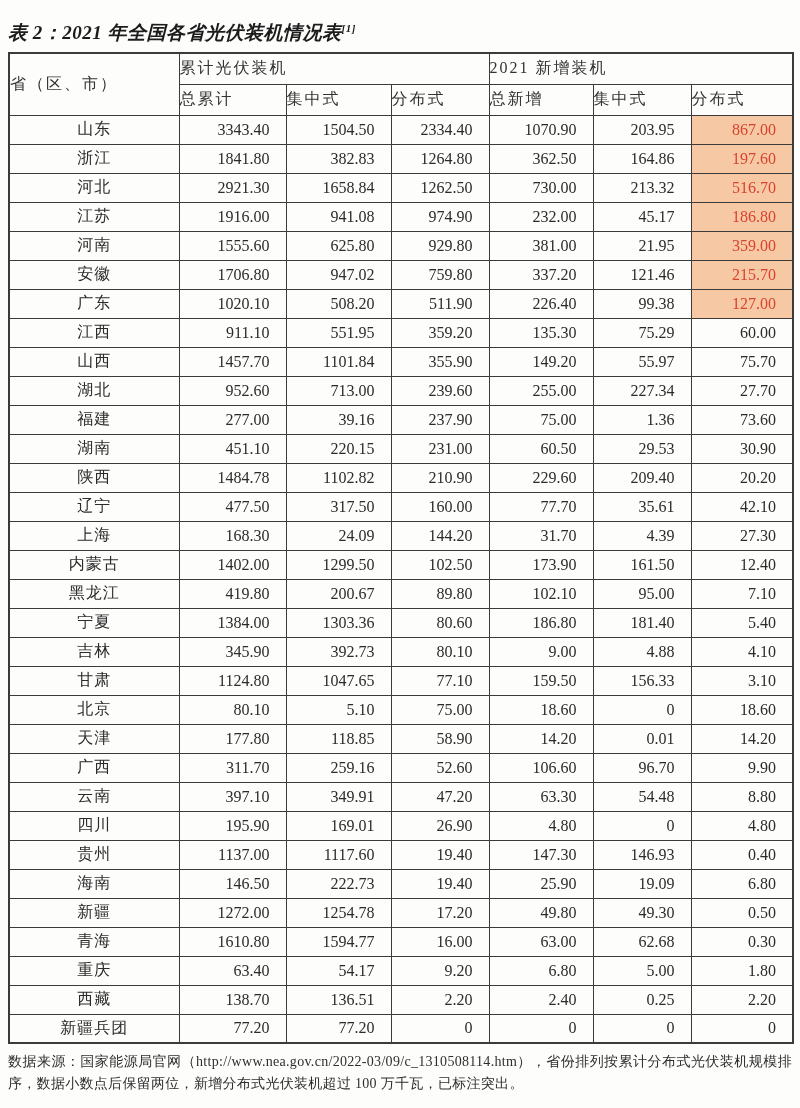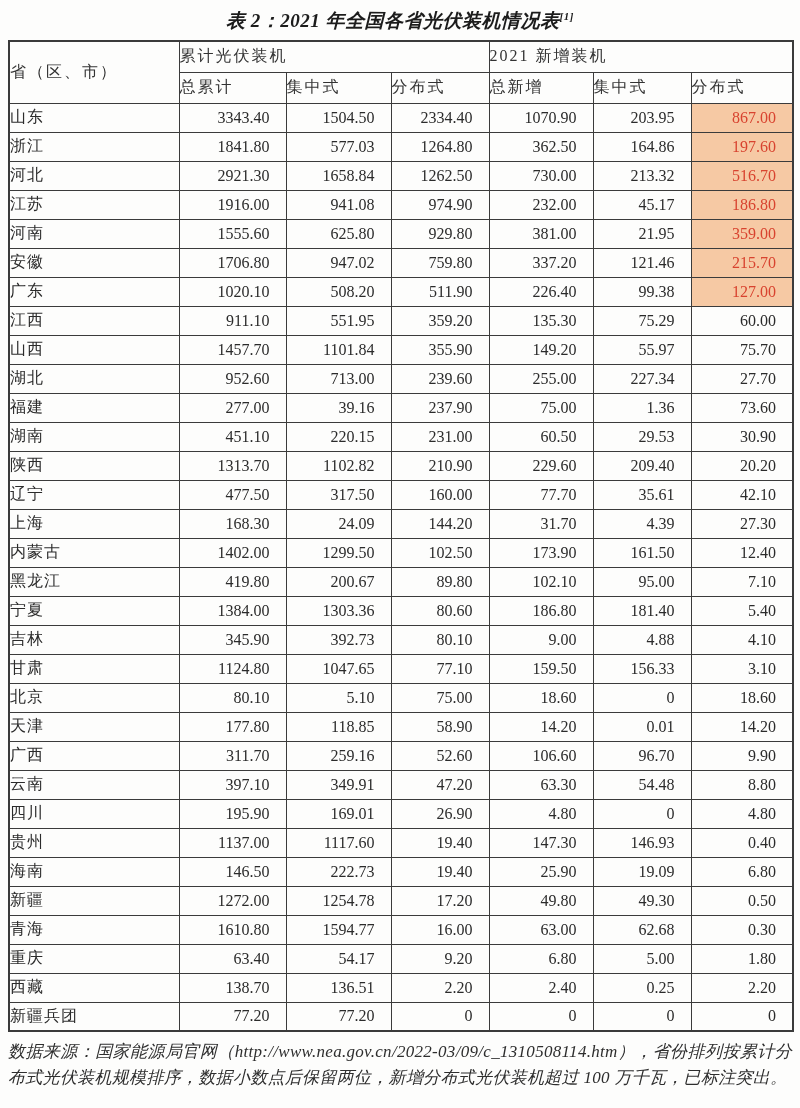--- a/index.html
+++ b/index.html
@@ -6,26 +6,26 @@
   html, body {
     width: 800px; height: 1108px;
     background: #fdfdfc;
     font-family: "Liberation Serif", "DejaVu Serif", serif;
     color: #2b2b2b;
     overflow: hidden;
   }
   .page { padding: 4px 8px 0 8px; }
 
   .title {
-    text-align: center;
+    text-align: left;
     font-size: 19px;
     font-weight: bold;
     font-style: italic;
     color: #1c1c1c;
-    margin: 4px 0 6px 0;
+    margin: 16px 0 6px 0;
     letter-spacing: 0.5px;
   }
   .title sup {
     font-size: 11px;
     font-weight: bold;
   }
 
   table.pv-table {
     width: 784px;
     border-collapse: collapse;
@@ -39,31 +39,30 @@
     overflow: hidden;
     white-space: nowrap;
   }
   .pv-table thead th {
     height: 31px;
     text-align: left;
     letter-spacing: 2px;
     color: #333;
   }
   .pv-table tbody td { height: 29px; }
-  td.province { letter-spacing: 1px; }
+  td.province { text-align: center; letter-spacing: 1px; }
   td.num { text-align: right; padding-right: 16px; font-family: "Liberation Serif", "DejaVu Serif", serif; }
   td.hl {
     background: var(--hl-bg, #f6c9a4);
     color: var(--hl-text, #d8432f);
   }
 
   .footnote {
     margin-top: 7px;
-    font-style: italic;
-    font-size: 17px;
+    font-size: 14px;
     line-height: 1.55;
     color: #2e2e2e;
     text-align: justify;
     letter-spacing: 0.3px;
   }
 </style>
 </head>
 <body>
 
 <div class="page">
@@ -103,21 +102,21 @@
           <td class="num">3343.40</td>
           <td class="num">1504.50</td>
           <td class="num">2334.40</td>
           <td class="num">1070.90</td>
           <td class="num">203.95</td>
           <td class="num hl">867.00</td>
         </tr>
         <tr>
           <td class="province">浙江</td>
           <td class="num">1841.80</td>
-          <td class="num">577.03</td>
+          <td class="num">382.83</td>
           <td class="num">1264.80</td>
           <td class="num">362.50</td>
           <td class="num">164.86</td>
           <td class="num hl">197.60</td>
         </tr>
         <tr>
           <td class="province">河北</td>
           <td class="num">2921.30</td>
           <td class="num">1658.84</td>
           <td class="num">1262.50</td>
@@ -201,21 +200,21 @@
           <td class="province">湖南</td>
           <td class="num">451.10</td>
           <td class="num">220.15</td>
           <td class="num">231.00</td>
           <td class="num">60.50</td>
           <td class="num">29.53</td>
           <td class="num">30.90</td>
         </tr>
         <tr>
           <td class="province">陕西</td>
-          <td class="num">1313.70</td>
+          <td class="num">1484.78</td>
           <td class="num">1102.82</td>
           <td class="num">210.90</td>
           <td class="num">229.60</td>
           <td class="num">209.40</td>
           <td class="num">20.20</td>
         </tr>
         <tr>
           <td class="province">辽宁</td>
           <td class="num">477.50</td>
           <td class="num">317.50</td>

